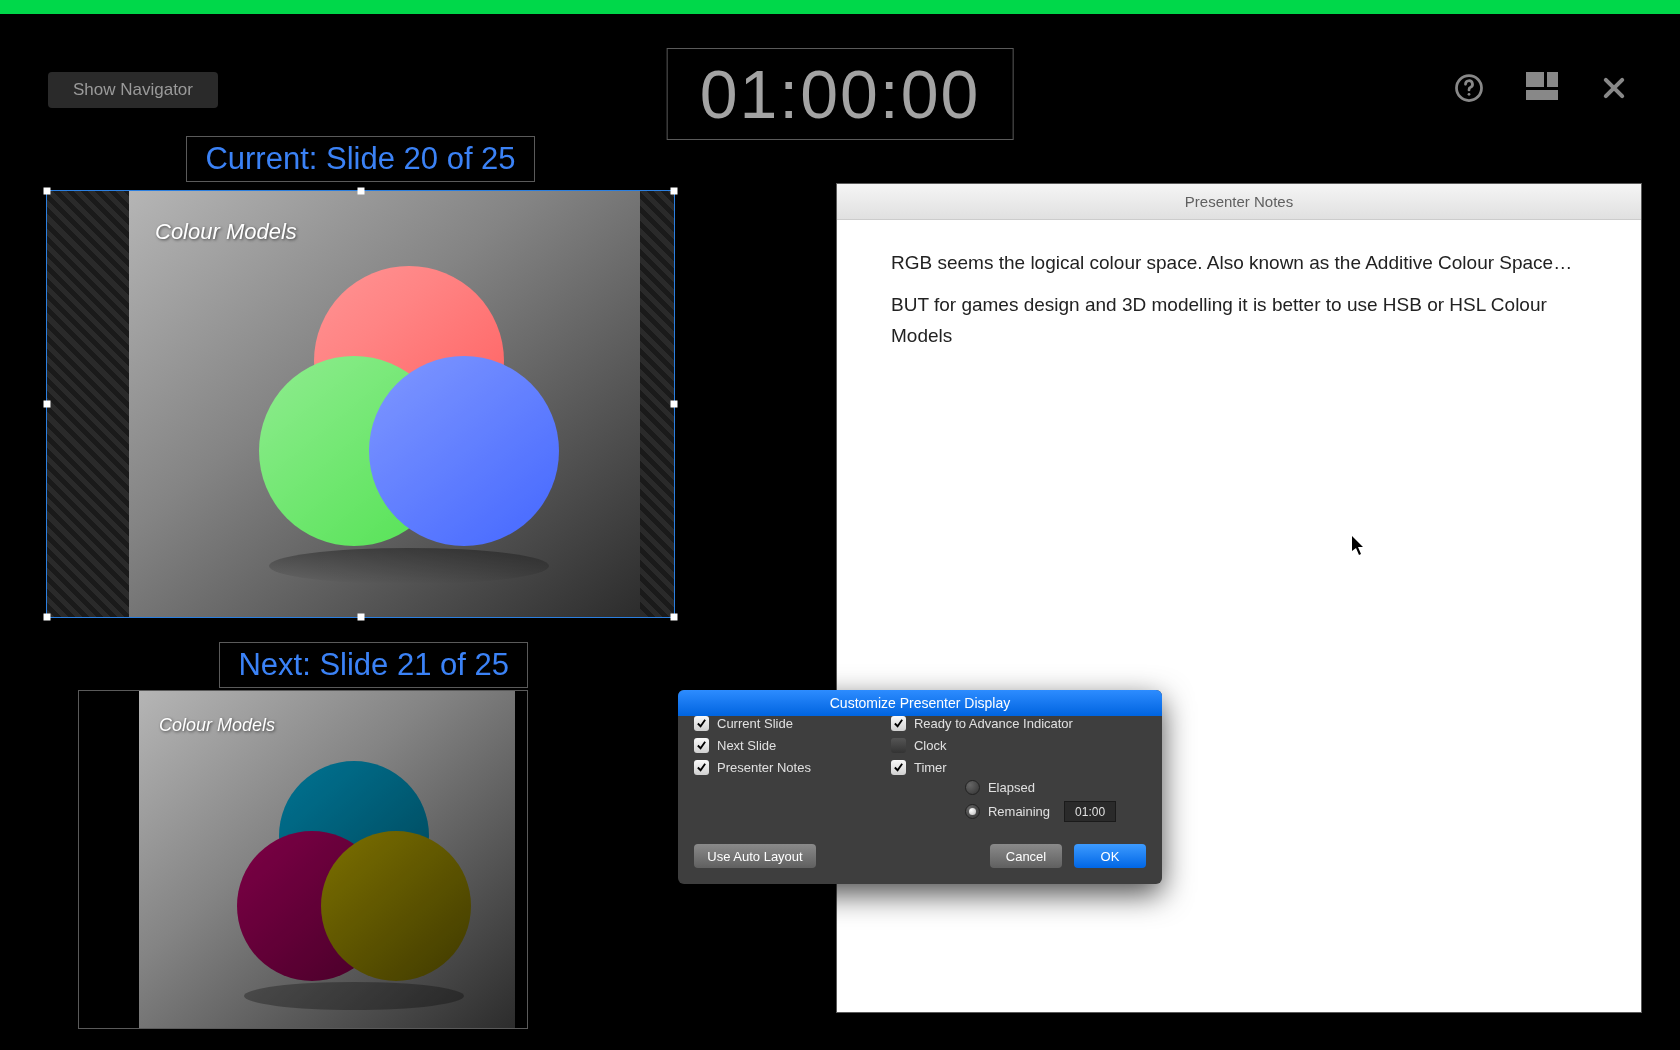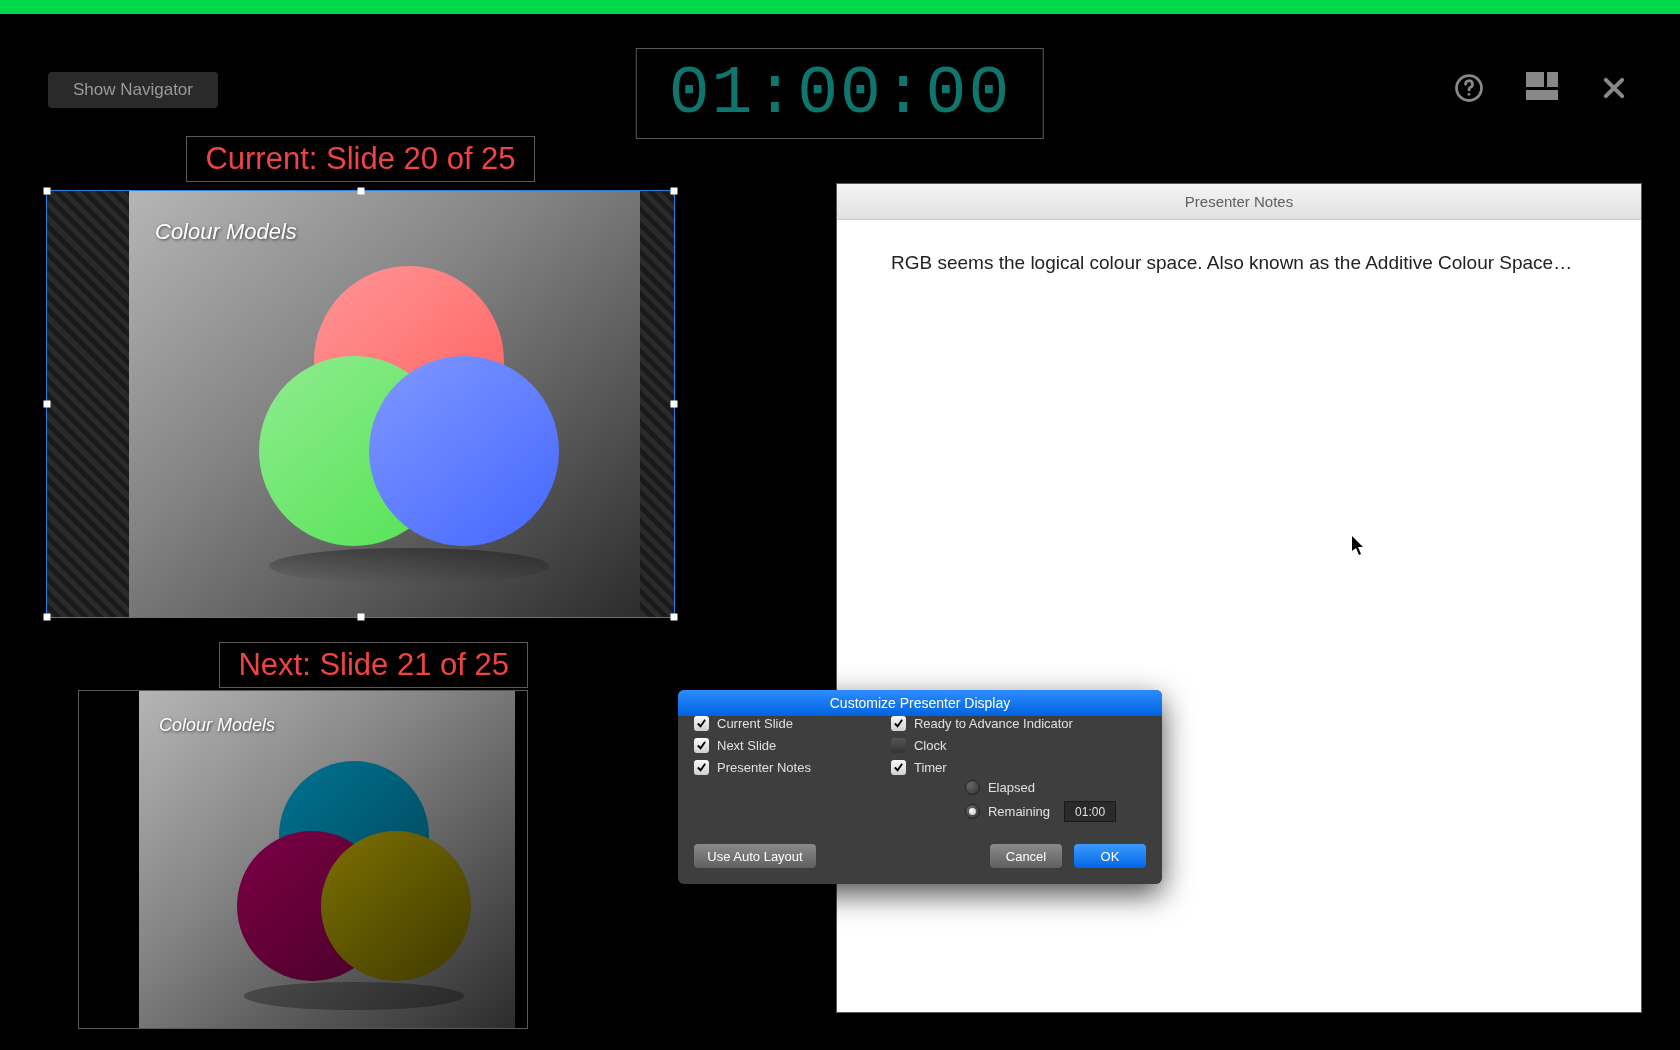--- a/index.html
+++ b/index.html
@@ -30,44 +30,44 @@
     font-size: 17px;
     cursor: pointer;
   }
   .timer-box {
     position: absolute;
     top: 48px;
     left: 50%;
     transform: translateX(-50%);
     border: 1px solid #5a5a5a;
     padding: 6px 32px;
-    font-family: Liberation Mono, monospace;
+    font-family: Liberation Sans, sans-serif;
     font-size: 68px;
     font-weight: 200;
-    color: #0f766e;
+    color: #a3a3a3;
     letter-spacing: 2px;
   }
   .top-icons {
     position: absolute;
     top: 72px;
     right: 52px;
     display: flex;
     gap: 42px;
     align-items: center;
   }
   .top-icons .ic { color: #888; cursor: pointer; }
   .ic-help svg, .ic-layout, .ic-close svg { display:block; }
   .slide-label {
     display: inline-block;
     background: #000;
     border: 1px solid #5a5a5a;
     padding: 4px 18px;
     font-size: 31px;
     font-weight: 400;
-    color: #ef4444;
+    color: #3b82f6;
   }
   .label-wrap {
     position: absolute;
     text-align: center;
   }
   .label-current { top: 136px; left: 46px; width: 629px; }
   .label-next    { top: 642px; left: 78px; width: 450px; text-align: right; }
   .current-slide-frame {
     position: absolute;
     top: 190px;
@@ -296,20 +296,21 @@
       </g>
       <ellipse cx="130" cy="250" rx="110" ry="14" fill="rgba(0,0,0,.3)"></ellipse>
     </svg>
   </div>
 </div>
 
 <div class="notes-panel">
   <div class="notes-header">Presenter Notes</div>
   <div class="notes-body">
     <p>RGB seems the logical colour space. Also known as the Additive Colour Space…</p>
+    <p>BUT for games design and 3D modelling it is better to use HSB or HSL Colour Models</p>
   </div>
 </div>
 
 <div class="dialog">
   <div class="dialog-title">Customize Presenter Display</div>
   <div class="dialog-opts">
     <div class="dialog-col">
       <label class="chk-row">
         <span class="chk">
             <svg viewBox="0 0 12 12">

